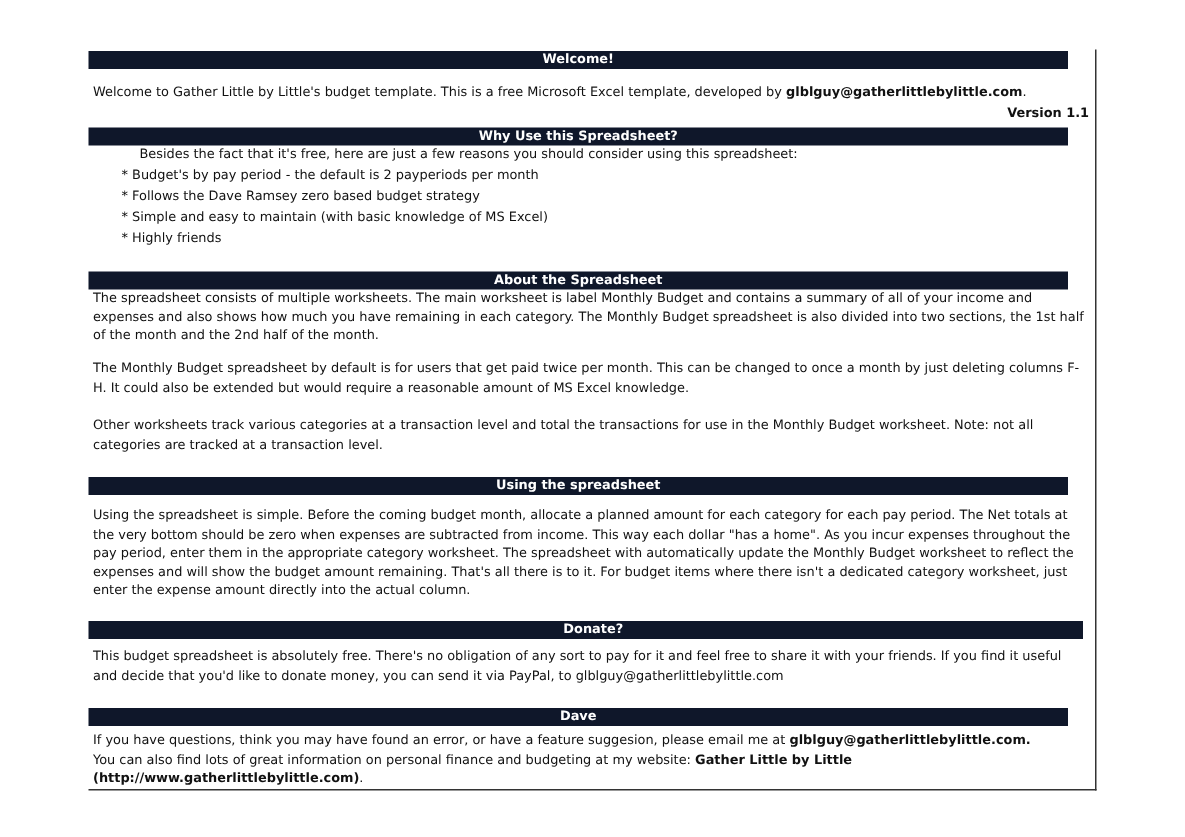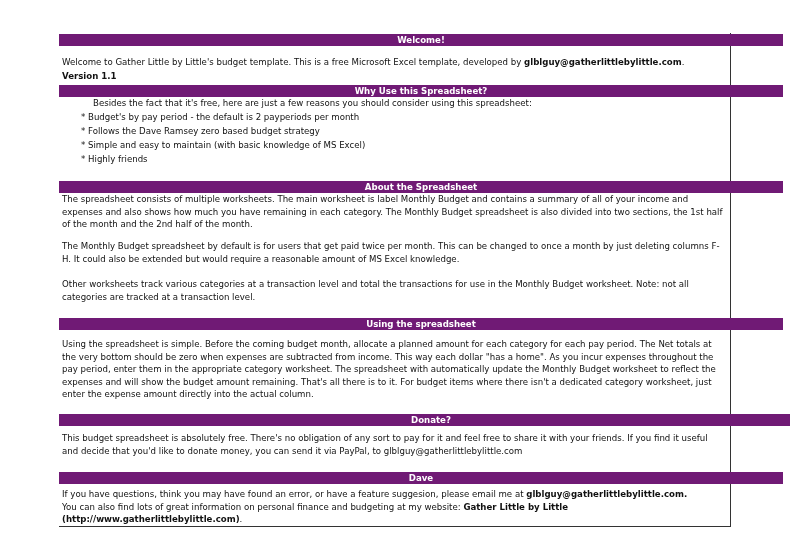--- a/index.html
+++ b/index.html
@@ -1,23 +1,23 @@
 <!DOCTYPE html>
 <html><head>
 <meta charset="utf-8">
 <style>
   html, body { margin:0; padding:0; background:#ffffff; }
   body { width:790px; height:558px; position:relative; overflow:hidden;
          font-family:"DejaVu Sans", sans-serif; font-size:8.6px; color:#111; }
   .sheet { position:absolute; left:59px; top:33px; width:671px; height:493px;
            border-right:1.5px solid #333; border-bottom:1.5px solid #333; }
-  .hdr { position:absolute; left:0; width:724px; height:12px; background:#701a75;
+  .hdr { position:absolute; left:0; width:653px; height:12px; background:#0f172a;
          color:#fff; font-weight:bold; text-align:center; line-height:12px; font-size:8.6px; }
   .txt { position:absolute; left:3px; width:664px; line-height:12.6px; }
-  .center { text-align:left; }
+  .center { text-align:right; }
   .b { font-weight:bold; }
   .bullet { position:absolute; left:22px; line-height:12.6px; }
 </style>
 </head>
 <body>
 
 <div class="sheet">
 
   <div class="hdr" style="top:1px;">Welcome!</div>
   <div class="txt" style="top:23px; width:664px; left:3px;"><span>Welcome to Gather Little by Little's budget template.  This is a free Microsoft Excel template, developed by </span><span class="b">glblguy@gatherlittlebylittle.com</span>.</div>

